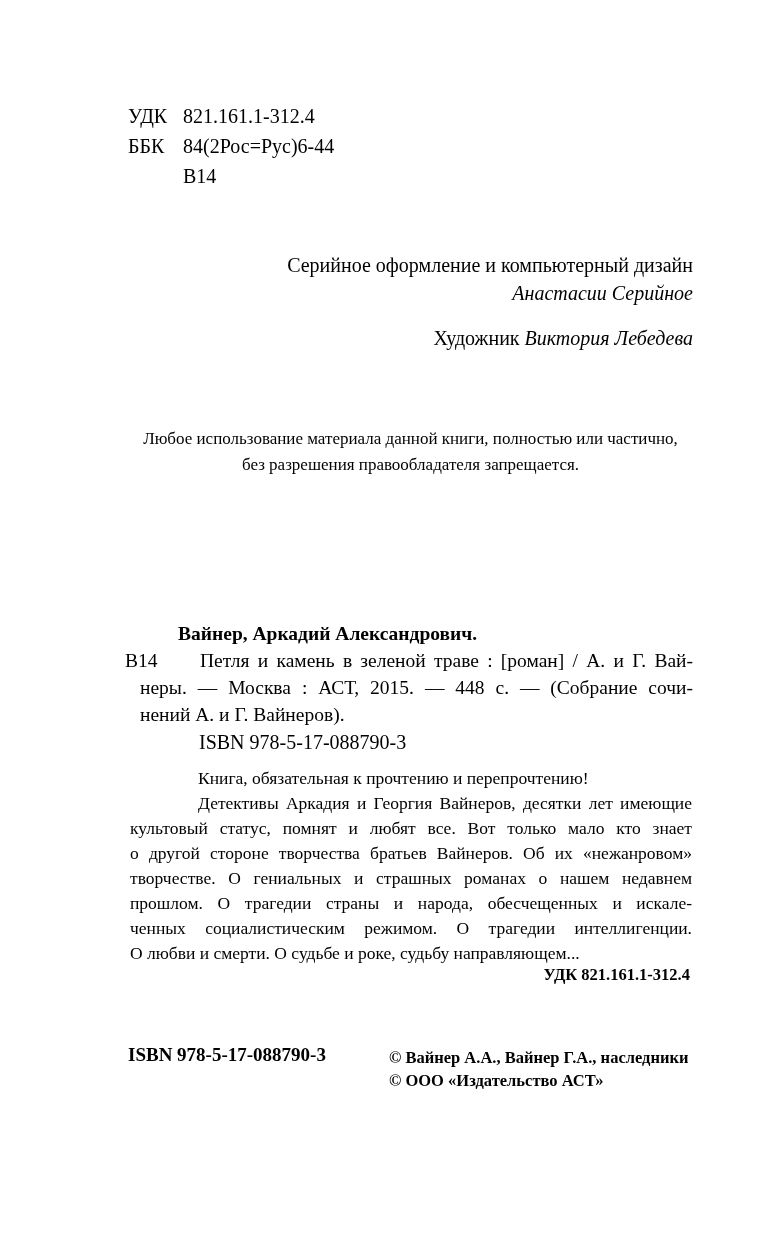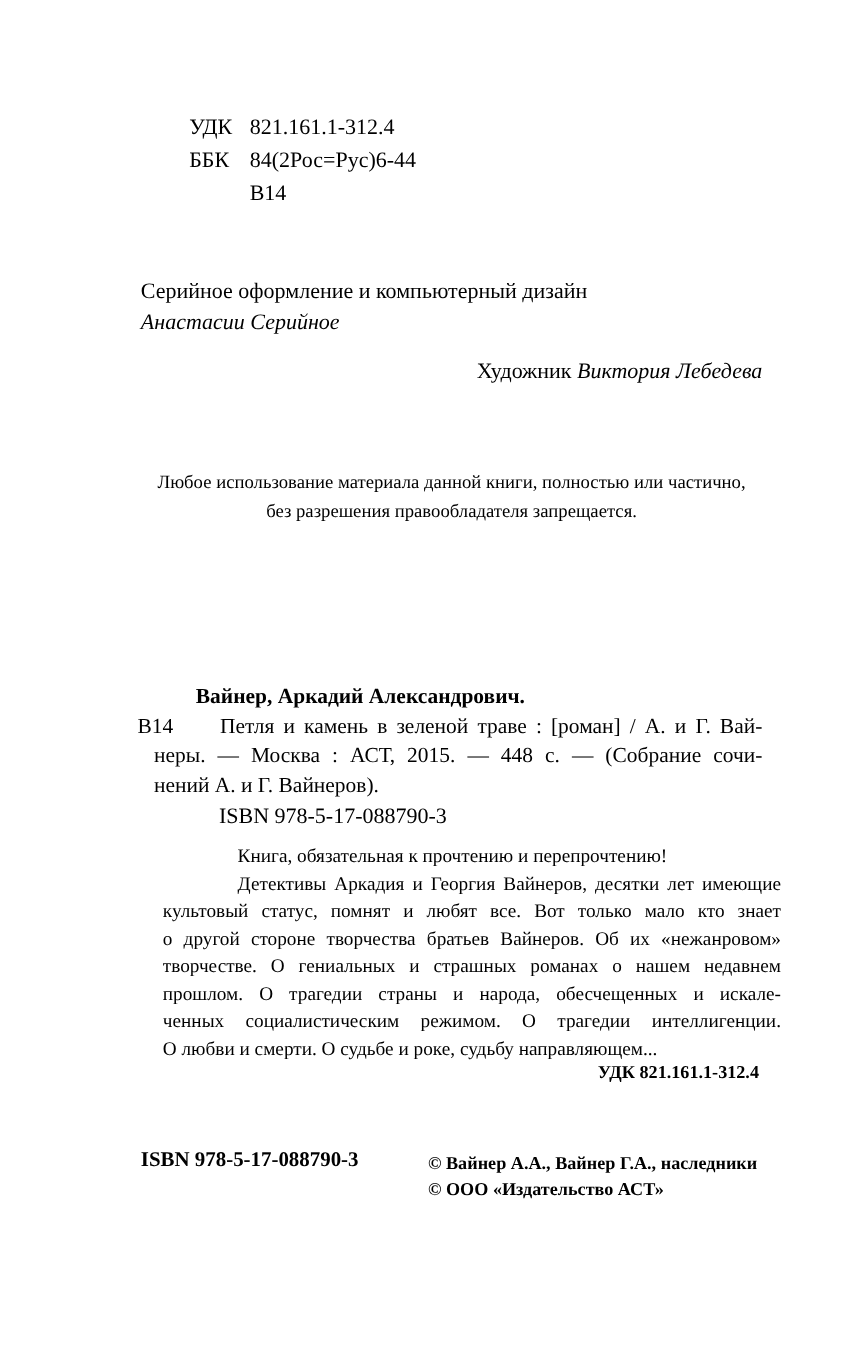--- a/index.html
+++ b/index.html
@@ -20,30 +20,30 @@
   .italic { font-style: italic; }
 
   
   .top-codes {
     position: absolute;
     left: 128px;
     top: 101px;
     font-size: 20px;
     line-height: 30px;
   }
-  .top-codes .row { display: flex; margin-left: 44px; }
+  .top-codes .row { display: flex; }
   .top-codes .label { width: 55px; flex: 0 0 55px; }
 
   
   .design-credits {
     position: absolute;
     left: 128px;
     top: 251px;
     width: 565px;
-    text-align: left;
+    text-align: right;
     font-size: 20px;
     line-height: 28px;
   }
 
   
   .artist-credit {
     position: absolute;
     left: 128px;
     top: 327px;
     width: 565px;
@@ -98,21 +98,20 @@
   }
 
   
   .annotation {
     position: absolute;
     left: 130px;
     top: 766px;
     width: 562px;
     font-size: 17.5px;
     line-height: 25px;
-    margin-left: 18px;
   }
   .annotation .line {
     text-align: justify;
     text-align-last: justify;
   }
   .annotation .line.indent { padding-left: 68px; }
   .annotation .line.end { text-align-last: left; }
 
   
   .bottom-codes {

